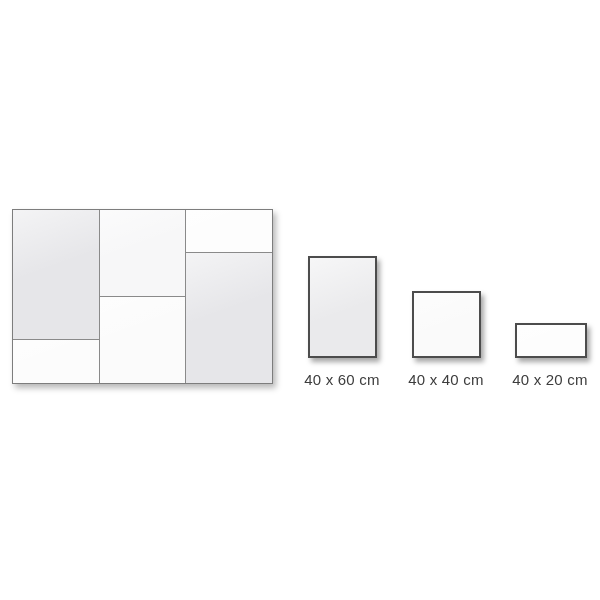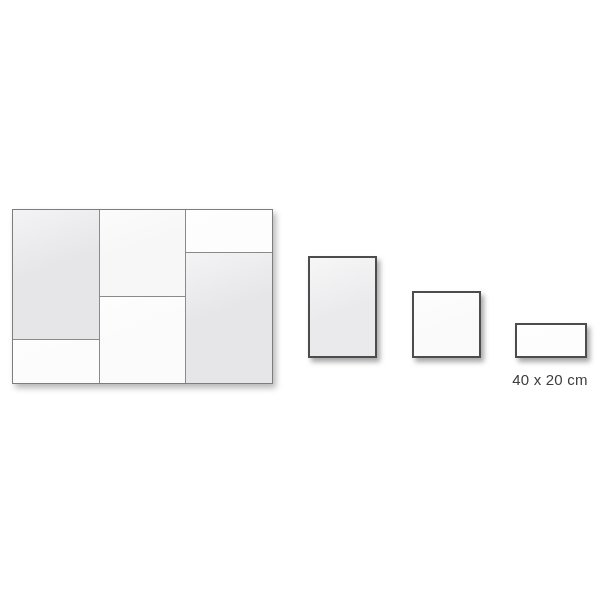--- a/index.html
+++ b/index.html
@@ -90,15 +90,17 @@
     <div class="col">
       <div class="panel top h25" style="background-color: rgb(253, 253, 253);"></div>
       <div class="panel h75" style="background-color: rgb(230, 230, 233);"></div>
     </div>
   </div>
 
   <div class="tile tile-60" style="background-color: rgb(234, 234, 236);"></div>
   <div class="tile tile-40" style="background-color: rgb(250, 250, 250);"></div>
   <div class="tile tile-20" style="background-color: rgb(253, 253, 253);"></div>
 
+  <div class="size-label label-60">40 x 60 cm</div>
+  <div class="size-label label-40">40 x 40 cm</div>
   <div class="size-label label-20">40 x 20 cm</div>
 
 </div>
 
 </body></html>

